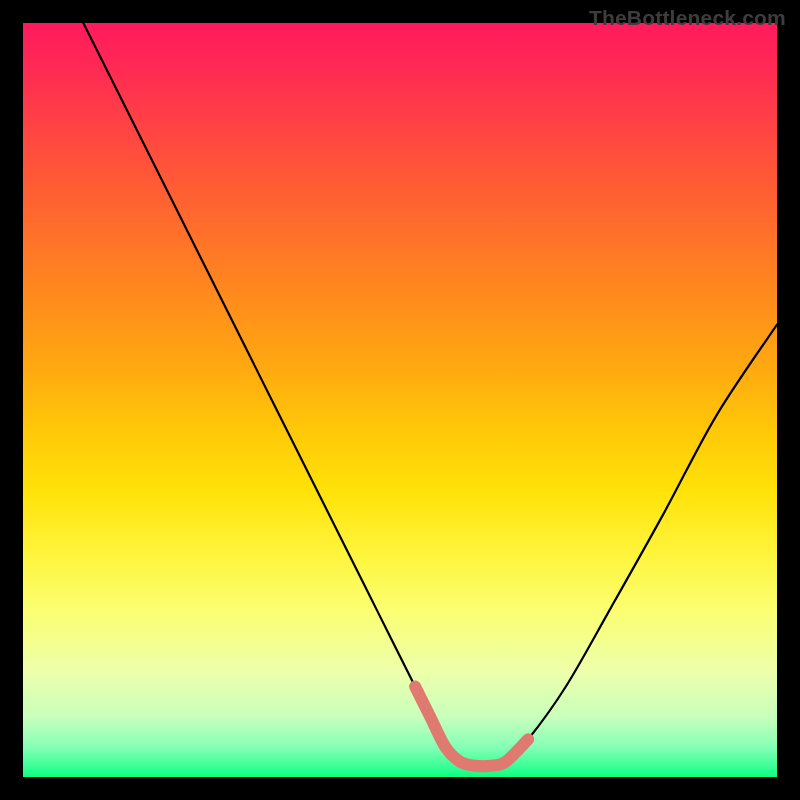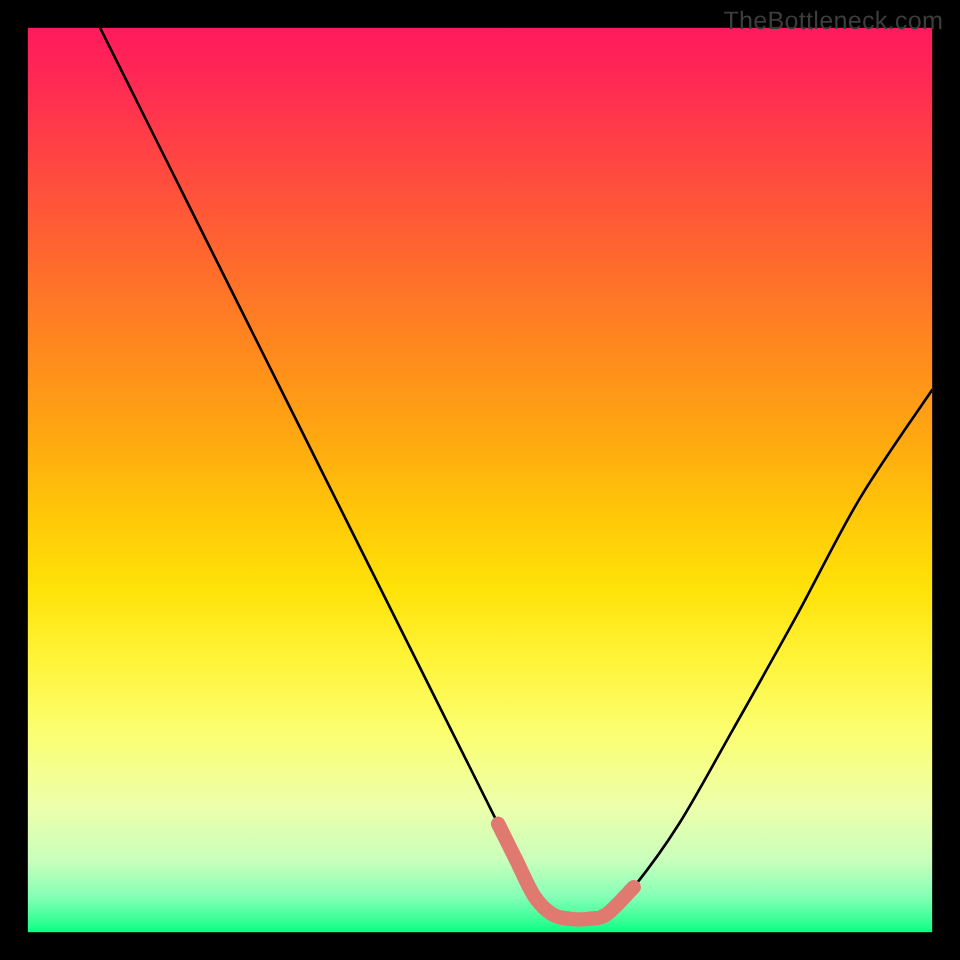--- a/index.html
+++ b/index.html
@@ -11,21 +11,21 @@
     position: relative;
     font-family: Arial, Helvetica, sans-serif;
   }
   .watermark {
     position: absolute;
     top: 6px;
     right: 14px;
     color: #3d3d3d;
     font-size: 21px;
     letter-spacing: 0.2px;
-    font-weight: 400;
+    font-weight: 700;
     z-index: 10;
   }
   .plot-wrap {
     position: absolute;
     left: 23px;
     top: 23px;
     width: 754px;
     height: 754px;
     overflow: hidden;
   }

